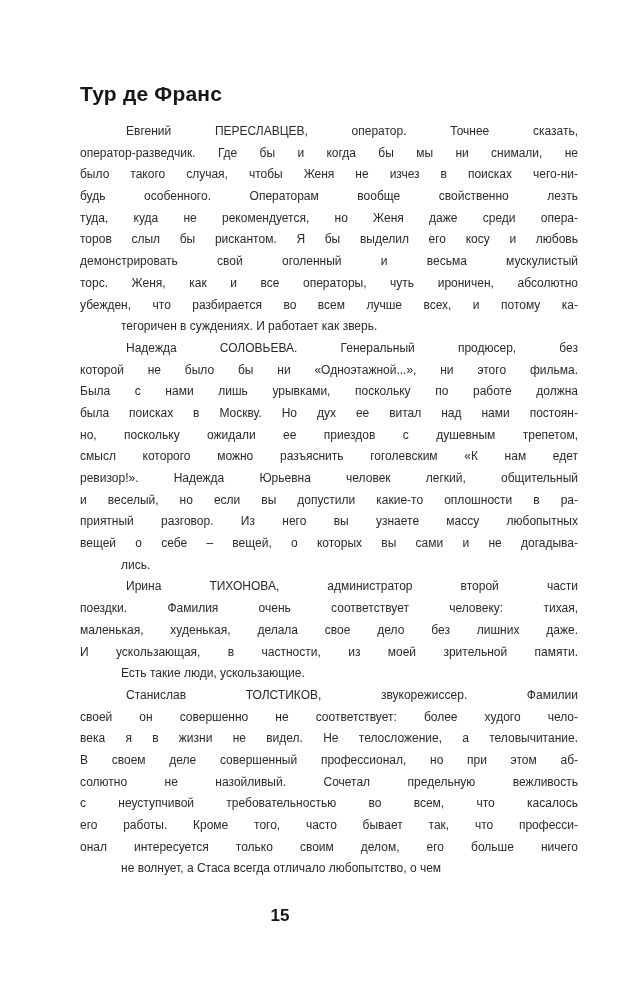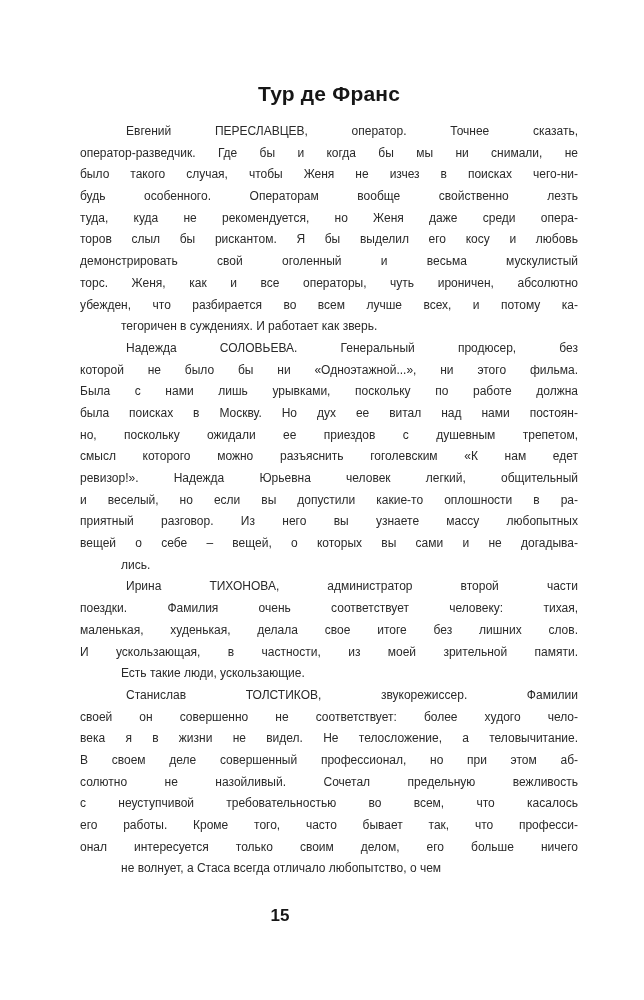--- a/index.html
+++ b/index.html
@@ -12,21 +12,21 @@
   .page {
     position: relative;
     width: 644px; height: 1000px;
     background: #ffffff;
     color: #232323;
     overflow: hidden;
   }
   .chapter-header {
     position: absolute;
     top: 82px; left: 80px; right: 66px;
-    text-align: center;
+    text-align: left;
     font-weight: bold;
     font-size: 21px;
     letter-spacing: 0.2px;
     color: #161616;
   }
   .page-body {
     position: absolute;
     top: 121px; left: 80px;
     width: 498px;
   }
@@ -79,21 +79,21 @@
       <div class="line">была поисках в Москву. Но дух ее витал над нами постоян-</div>
       <div class="line">но, поскольку ожидали ее приездов с душевным трепетом,</div>
       <div class="line">смысл которого можно разъяснить гоголевским «К нам едет</div>
       <div class="line">ревизор!». Надежда Юрьевна человек легкий, общительный</div>
       <div class="line">и веселый, но если вы допустили какие-то оплошности в ра-</div>
       <div class="line">приятный разговор. Из него вы узнаете массу любопытных</div>
       <div class="line">вещей о себе – вещей, о которых вы сами и не догадыва-</div>
       <div class="line last">лись.</div>
       <div class="line indent">Ирина ТИХОНОВА, администратор второй части</div>
       <div class="line">поездки. Фамилия очень соответствует человеку: тихая,</div>
-      <div class="line">маленькая, худенькая, делала свое итоге без лишних слов.</div>
+      <div class="line">маленькая, худенькая, делала свое дело без лишних даже.</div>
       <div class="line">И ускользающая, в частности, из моей зрительной памяти.</div>
       <div class="line last">Есть такие люди, ускользающие.</div>
       <div class="line indent">Станислав ТОЛСТИКОВ, звукорежиссер. Фамилии</div>
       <div class="line">своей он совершенно не соответствует: более худого чело-</div>
       <div class="line">века я в жизни не видел. Не телосложение, а теловычитание.</div>
       <div class="line">В своем деле совершенный профессионал, но при этом аб-</div>
       <div class="line">солютно не назойливый. Сочетал предельную вежливость</div>
       <div class="line">с неуступчивой требовательностью во всем, что касалось</div>
       <div class="line">его работы. Кроме того, часто бывает так, что професси-</div>
       <div class="line">онал интересуется только своим делом, его больше ничего</div>

